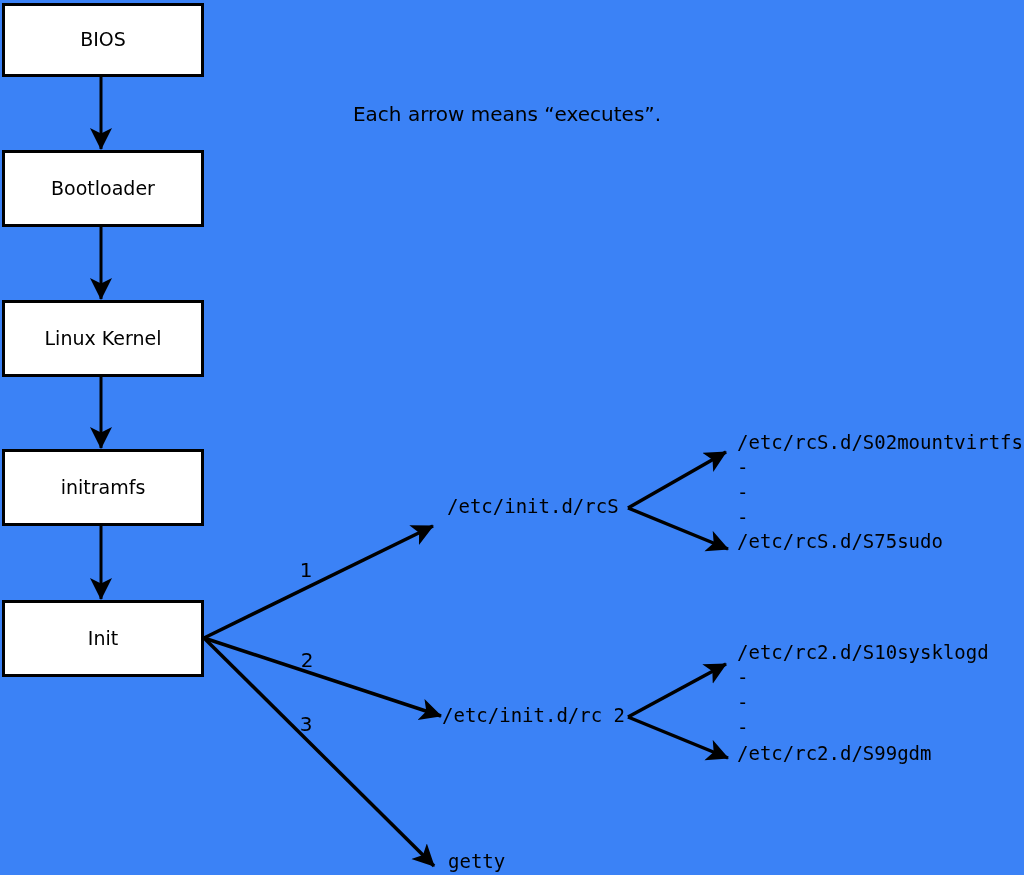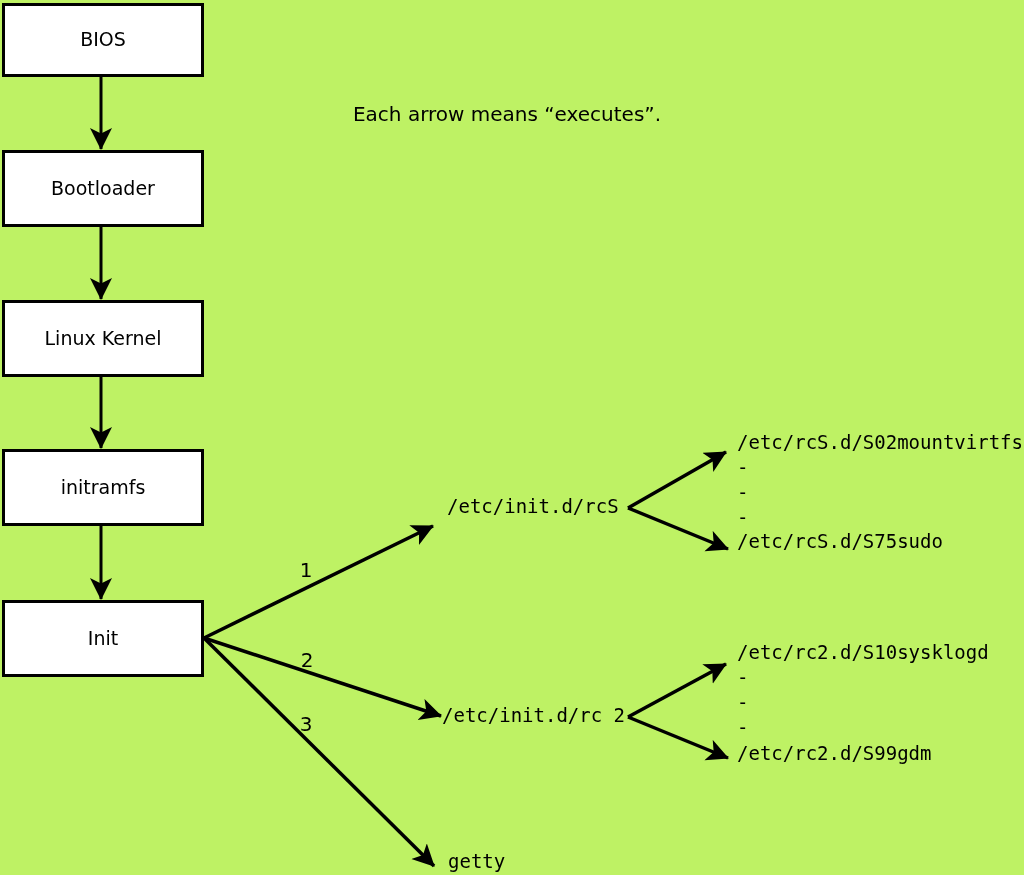--- a/index.html
+++ b/index.html
@@ -4,21 +4,21 @@
 <style>
   html, body {
     margin: 0;
     padding: 0;
     background: #ffffff;
   }
   .canvas {
     position: relative;
     width: 1024px;
     height: 875px;
-    background: #bef264;
+    background: #3b82f6;
     overflow: hidden;
   }
   svg { display: block; }
   .box {
     fill: #ffffff;
     stroke: #000000;
     stroke-width: 3px;
   }
   .flowline {
     stroke: #000000;

